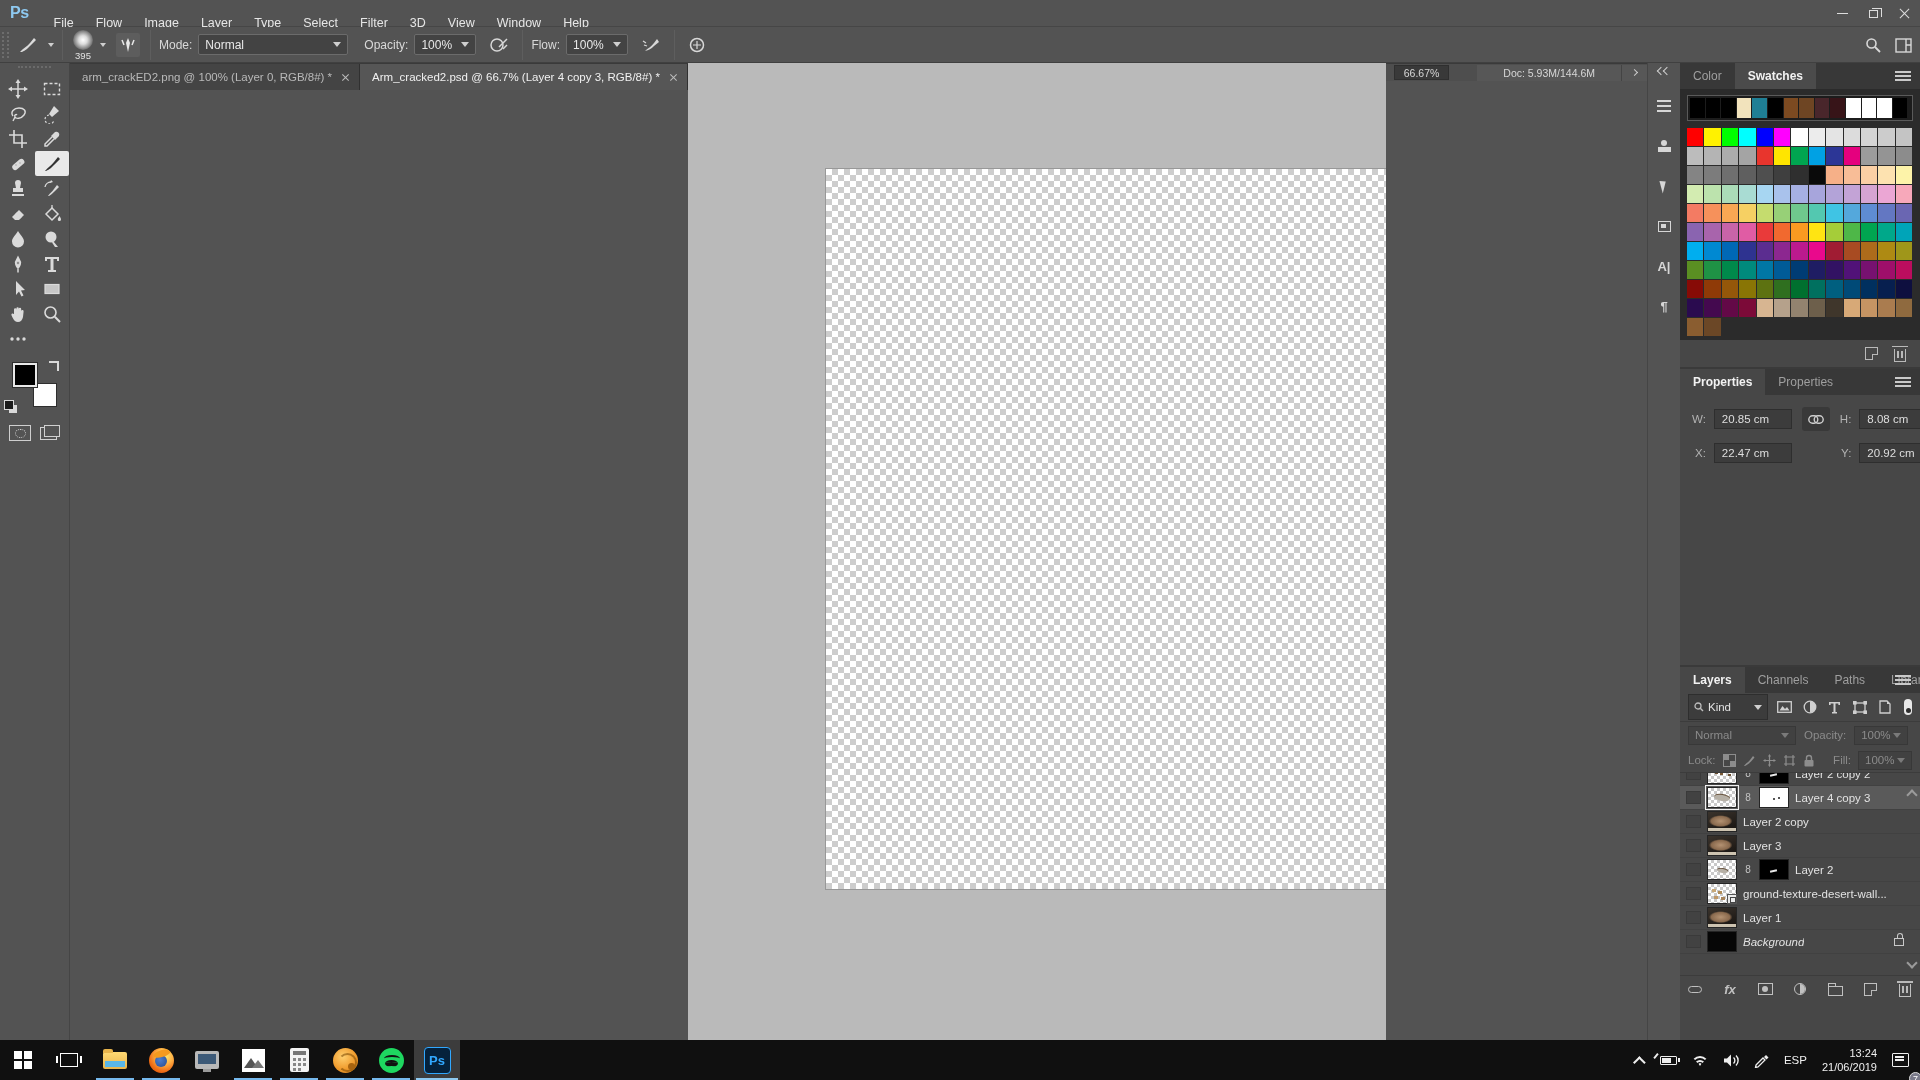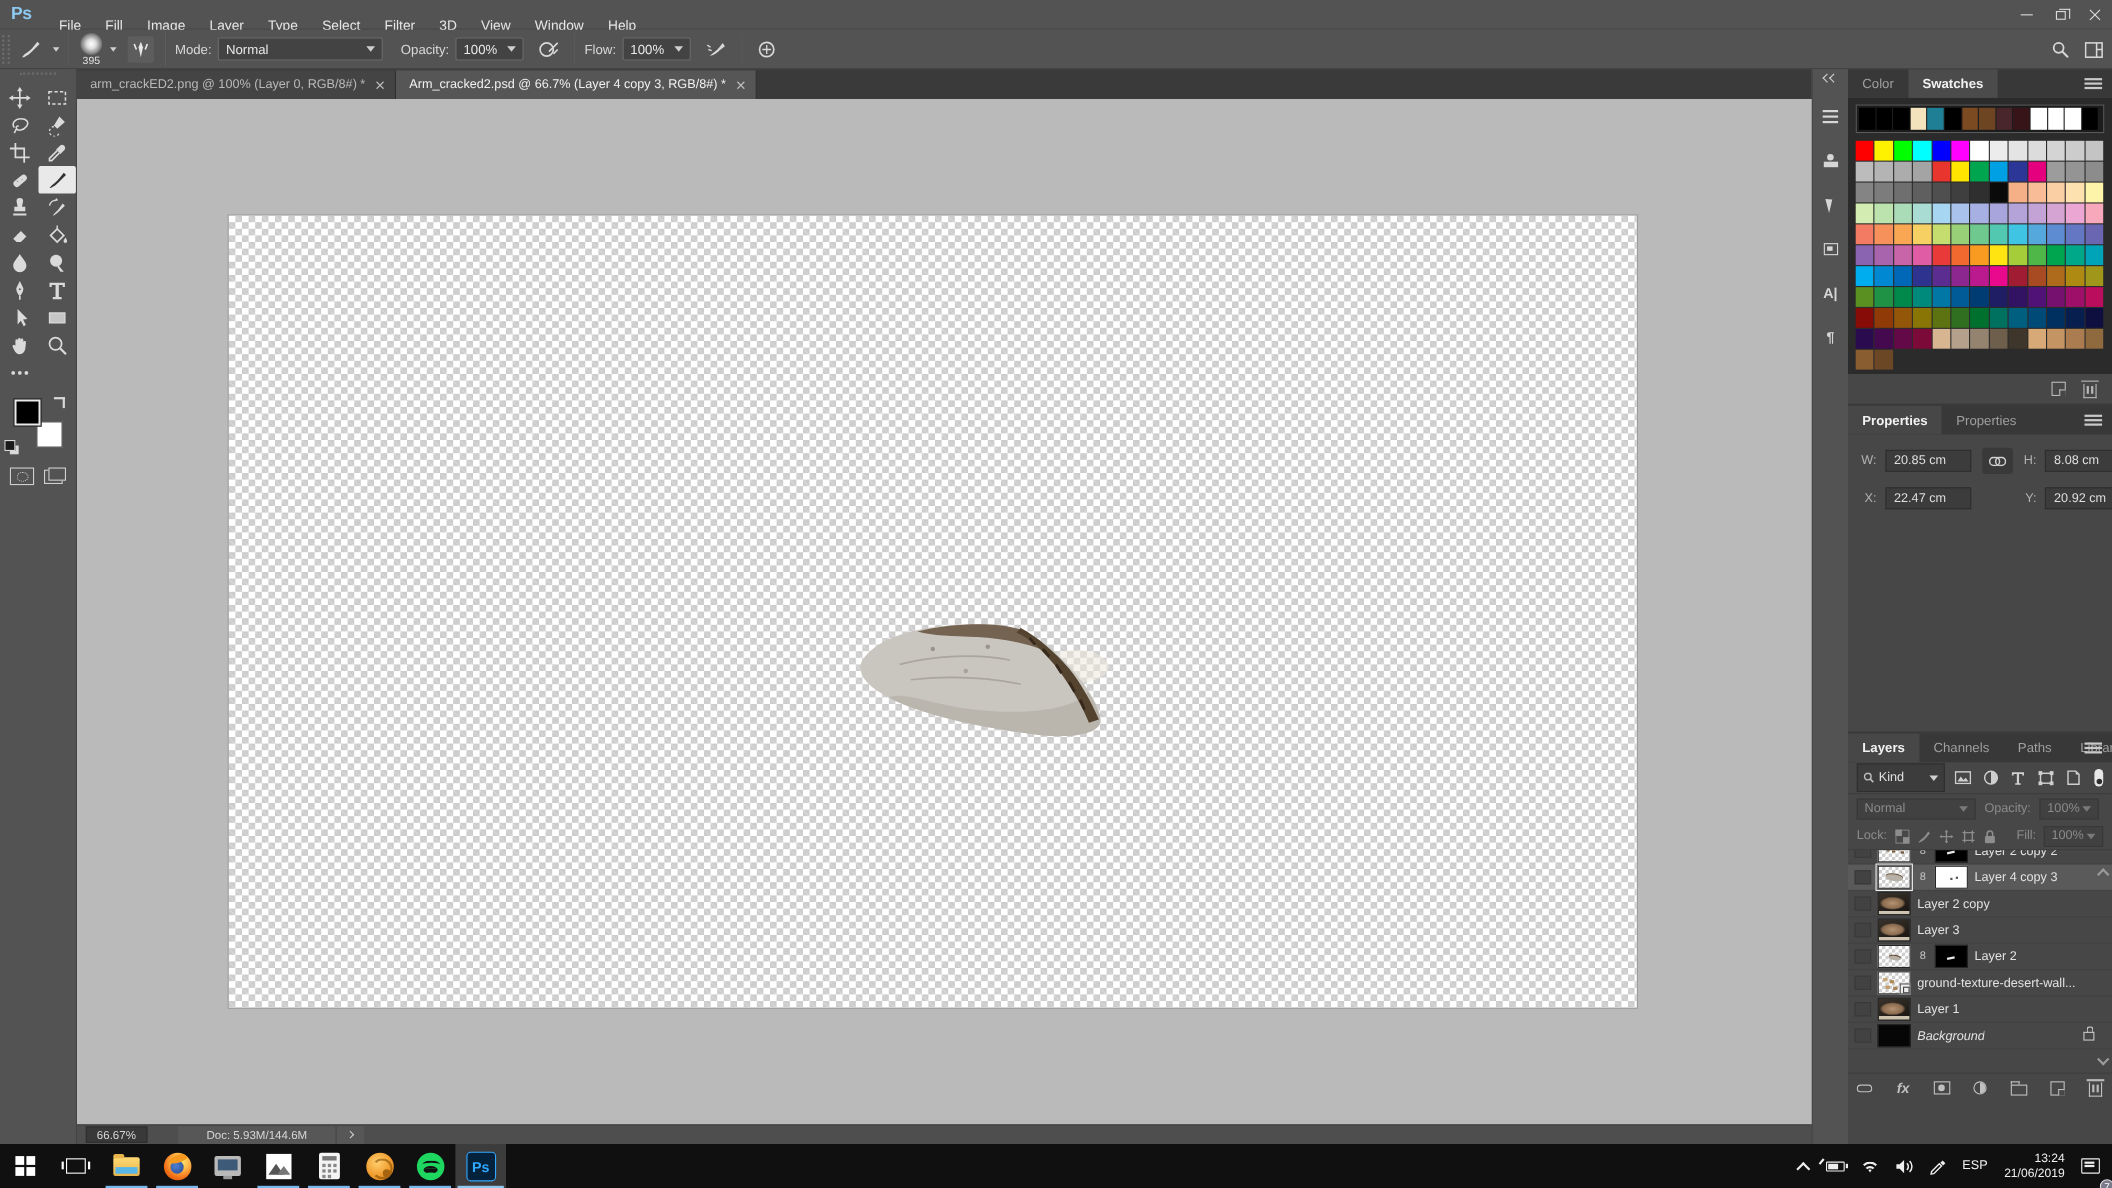--- a/index.html
+++ b/index.html
@@ -60,21 +60,21 @@
   .mini-fgbg:before{content:"";position:absolute;left:0;top:0;width:8px;height:8px;background:#1a1a1a;border:1px solid #d9d9d9;z-index:2;}
   .mini-fgbg:after{content:"";position:absolute;right:0;bottom:0;width:8px;height:8px;background:#d9d9d9;}
   .qmask-row{display:flex;justify-content:space-around;margin:18px 6px 0 6px;}
   .qm{width:22px;height:16px;border:1px solid #cfcfcf;display:flex;align-items:center;justify-content:center;}
   .qm i{width:11px;height:9px;border:1px dotted #cfcfcf;border-radius:50%;}
   .sm{width:22px;height:16px;position:relative;}
   .sm:before{content:"";position:absolute;left:2px;bottom:1px;width:15px;height:11px;border:1px solid #cfcfcf;}
   .sm:after{content:"";position:absolute;left:6px;top:0;width:14px;height:10px;background:#535353;border:1px solid #cfcfcf;}
 
   
-  .centercol{flex:1;display:flex;flex-direction:column;min-width:0;}
+  .centercol{flex:1;display:flex;min-width:0;}
   .tabstrip{height:27px;background:#3a3a3a;display:flex;align-items:flex-end;flex:none;}
   .dtab{height:26px;display:flex;align-items:center;padding:0 9px 0 12px;background:#444444;color:#b9b9b9;
     font-size:11.5px;border-right:1px solid #303030;max-width:360px;white-space:nowrap;}
   .dtab.active{background:#565656;color:#f0f0f0;}
   .tab-close{position:relative;width:9px;height:9px;margin-left:9px;flex:none;}
   .tab-close:before,.tab-close:after{content:"";position:absolute;left:0;top:4px;width:9px;height:1px;background:#bdbdbd;}
   .tab-close:before{transform:rotate(45deg);} .tab-close:after{transform:rotate(-45deg);}
   .pasteboard{flex:1;position:relative;background:#bababa;overflow:hidden;}
   .canvas{position:absolute;left:138px;top:106px;width:1280px;height:720px;background-color:#fff;
     background-image:linear-gradient(45deg,#cdcdcd 25%,transparent 25%,transparent 75%,#cdcdcd 75%),
@@ -268,21 +268,21 @@
 </head>
 <body>
 
 <div class="screen">
 
   <div class="menubar">
     <span class="ps-logo">Ps</span>
     <div style="display:flex">
 
     <span class="mitem">File</span>
-        <span class="mitem">Fill</span>
+        <span class="mitem">Flow</span>
         <span class="mitem">Image</span>
         <span class="mitem">Layer</span>
         <span class="mitem">Type</span>
         <span class="mitem">Select</span>
         <span class="mitem">Filter</span>
         <span class="mitem">3D</span>
         <span class="mitem">View</span>
         <span class="mitem">Window</span>
         <span class="mitem">Help</span>
       </div>

